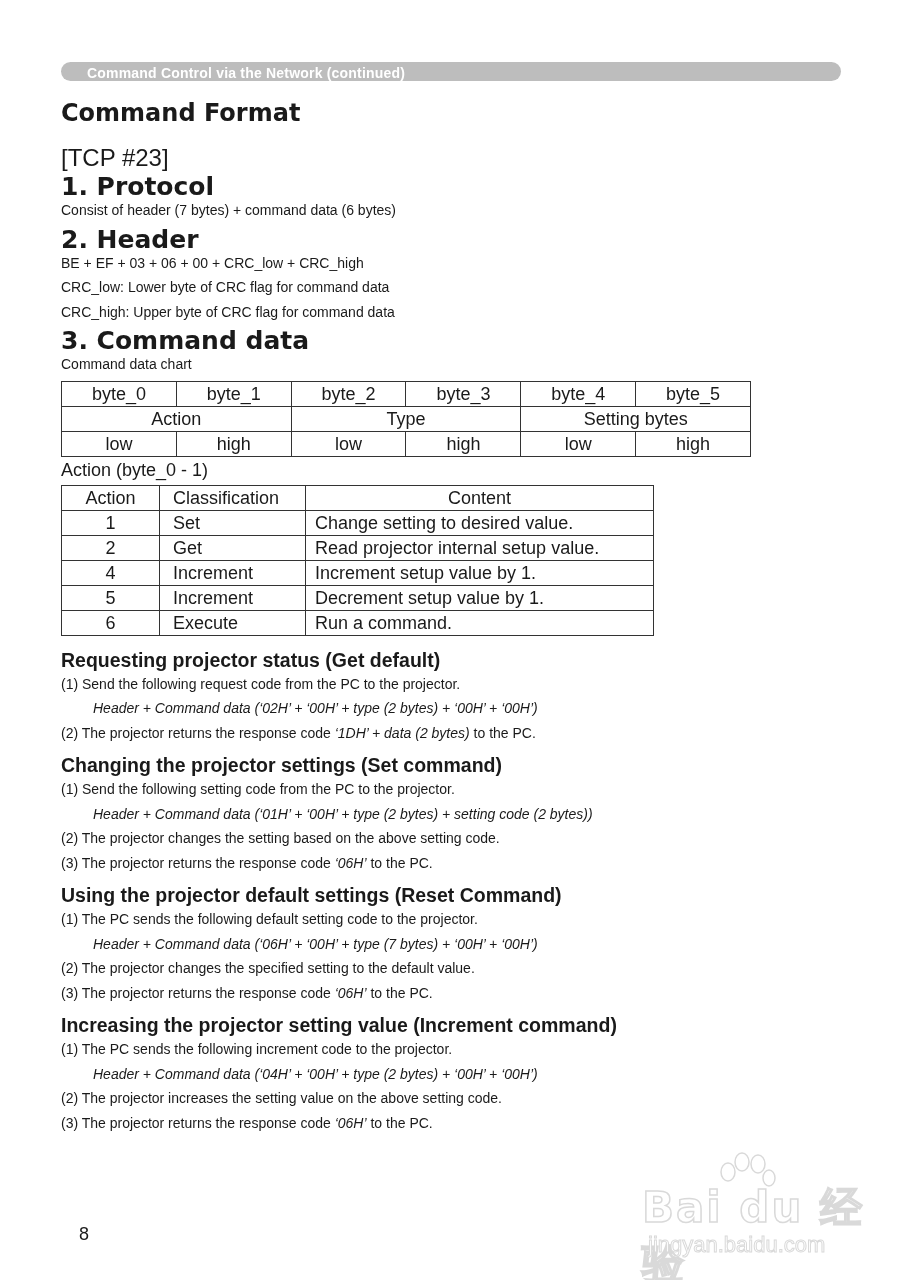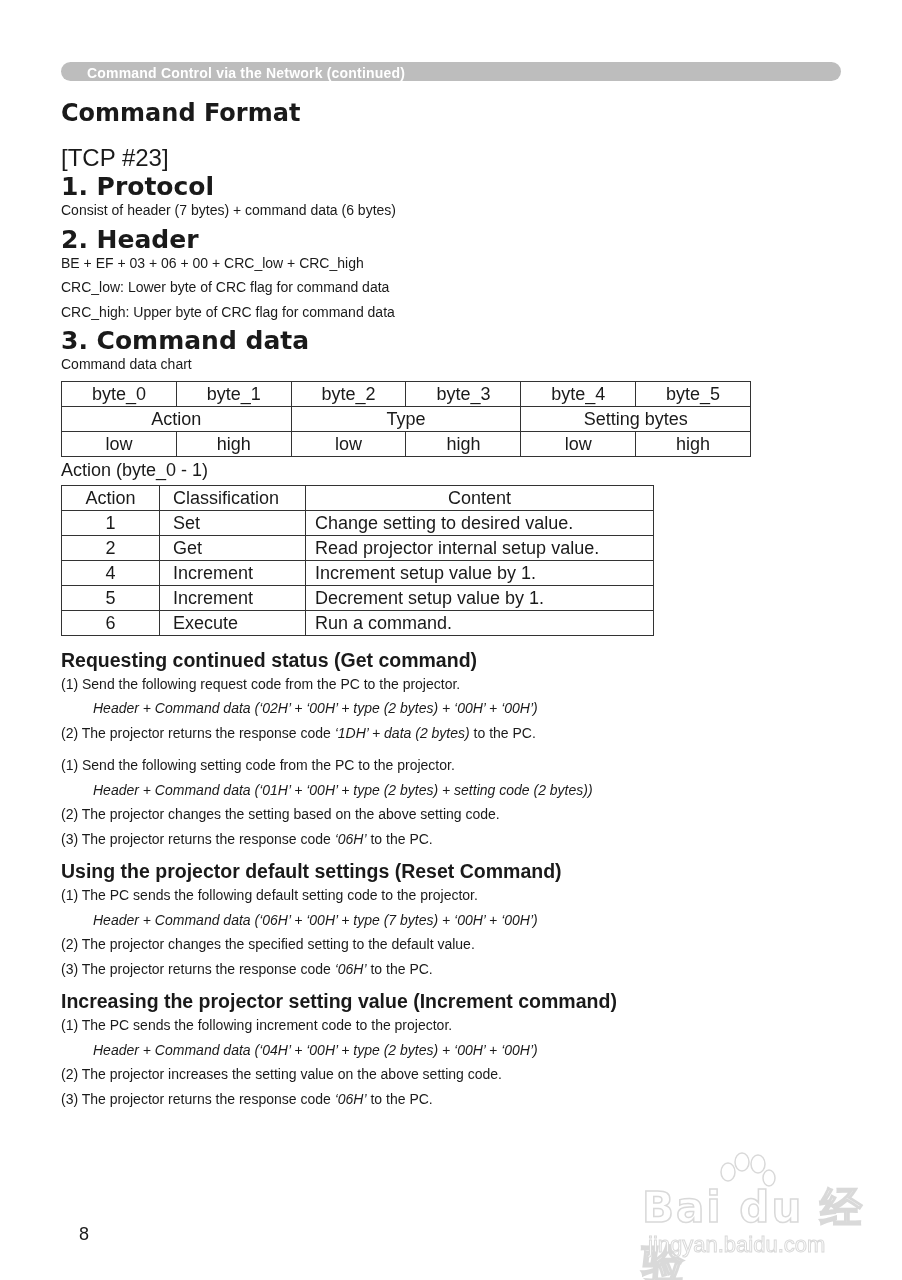--- a/index.html
+++ b/index.html
@@ -113,27 +113,28 @@
     </tr>
     <tr>
       <td class="c0">6</td>
       <td class="c1">Execute</td>
       <td class="c2">Run a command.</td>
     </tr>
   </tbody>
     </table>
 
   <div class="sec" style="margin-top:12px">
-    <div class="sh">Requesting continued status (Get command)</div>
+    <div class="sh">Requesting projector status (Get default)</div>
     <div class="p">(1) Send the following request code from the PC to the projector.</div>
     <div class="p it indent">Header + Command data (‘02H’ + ‘00H’ + type (2 bytes) + ‘00H’ + ‘00H’)</div>
     <div class="p"><span>(2) The projector returns the response code </span><span class="it">‘1DH’ + data (2 bytes)</span><span> to the PC.</span></div>
   </div>
 
   <div class="sec">
+    <div class="sh">Changing the projector settings (Set command)</div>
     <div class="p">(1) Send the following setting code from the PC to the projector.</div>
     <div class="p it indent">Header + Command data (‘01H’ + ‘00H’ + type (2 bytes) + setting code (2 bytes))</div>
     <div class="p">(2) The projector changes the setting based on the above setting code.</div>
     <div class="p"><span>(3) The projector returns the response code </span><span class="it">‘06H’</span><span> to the PC.</span></div>
   </div>
 
   <div class="sec">
     <div class="sh">Using the projector default settings (Reset Command)</div>
     <div class="p">(1) The PC sends the following default setting code to the projector.</div>
     <div class="p it indent">Header + Command data (‘06H’ + ‘00H’ + type (7 bytes) + ‘00H’ + ‘00H’)</div>

